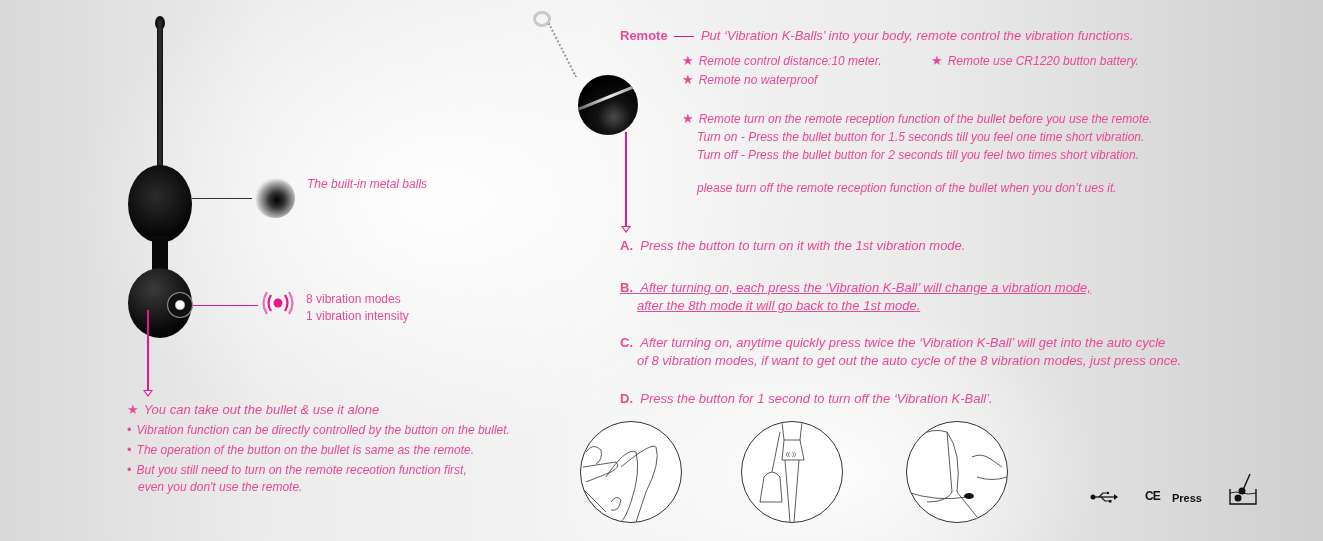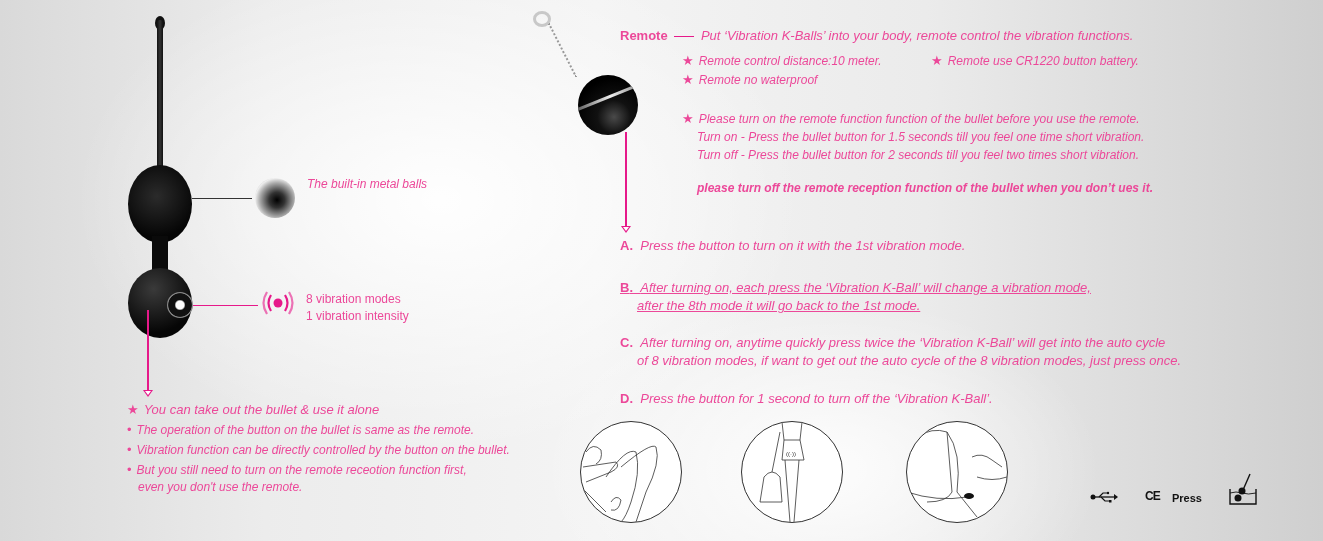--- a/index.html
+++ b/index.html
@@ -82,22 +82,22 @@
   <div>1 vibration intensity</div>
 </div>
 
 <div class="vline" style="left:147px;top:310px;height:82px;"></div>
 <div class="arrow-down" style="left:143px;top:390px;"></div>
 
 <div class="abs pink it" style="left:127px;top:401px;width:460px;">
   <div class="t13" style="margin-bottom:3px;">
     <span class="star">★</span><span>You can take out the bullet &amp; use it alone</span>
   </div>
+  <div class="t12" style="margin-bottom:2px;"><span class="star">•</span><span>Vibration function can be directly controlled by the button on the bullet.</span></div>
   <div class="t12" style="margin-bottom:2px;"><span class="star">•</span><span>The operation of the button on the bullet is same as the remote.</span></div>
-  <div class="t12" style="margin-bottom:2px;"><span class="star">•</span><span>Vibration function can be directly controlled by the button on the bullet.</span></div>
   <div class="t12"><span class="star">•</span><span>But you still need to turn on the remote receotion function first,</span></div>
   <div class="t12" style="padding-left:11px;">even you don't use the remote.</div>
 </div>
 
 <div class="keyring"></div>
 <div class="chain"></div>
 <div class="remote"></div>
 <div class="vline" style="left:625px;top:132px;height:96px;"></div>
 <div class="arrow-down" style="left:621px;top:226px;"></div>
 
@@ -111,27 +111,27 @@
   <span class="star">★</span><span>Remote control distance:10 meter.</span>
 </div>
 <div class="abs pink it t12" style="left:931px;top:52px;">
   <span class="star">★</span><span>Remote use CR1220 button battery.</span>
 </div>
 <div class="abs pink it t12" style="left:682px;top:71px;">
   <span class="star">★</span><span>Remote no waterproof</span>
 </div>
 
 <div class="abs pink it t12" style="left:682px;top:110px;line-height:18px;">
-  <div><span class="star">★</span><span>Please turn on the remote function function of the bullet before you use the remote.</span></div>
+  <div><span class="star">★</span><span>Remote turn on the remote reception function of the bullet before you use the remote.</span></div>
   <div style="padding-left:15px;">Turn on - Press the bullet button for 1.5 seconds till you feel one time short vibration.</div>
   <div style="padding-left:15px;">Turn off - Press the bullet button for 2 seconds till you feel two times short vibration.</div>
 </div>
 
 <div class="abs pink it t12" style="left:682px;top:179px;line-height:18px;">
-  <div style="padding-left:15px;font-weight:bold;">please turn off the remote reception function of the bullet when you don’t ues it.</div>
+  <div style="padding-left:15px;">please turn off the remote reception function of the bullet when you don’t ues it.</div>
 </div>
 
 <div class="abs pink t13" style="left:620px;top:237px;">
   <span class="bold">A</span><span class="bold">.</span>&nbsp;
   <span class="it">Press the button to turn on it with the 1st vibration mode.</span>
 </div>
 <div class="abs pink t13" style="left:620px;top:279px;line-height:18px;text-decoration:underline;">
   <div><span class="bold">B</span><span class="bold">.</span>&nbsp;
   <span class="it">After turning on, each press the ‘Vibration K-Ball’ will change a vibration mode,</span></div>
   <div class="it" style="padding-left:17px;">after the 8th mode it will go back to the 1st mode.</div>

